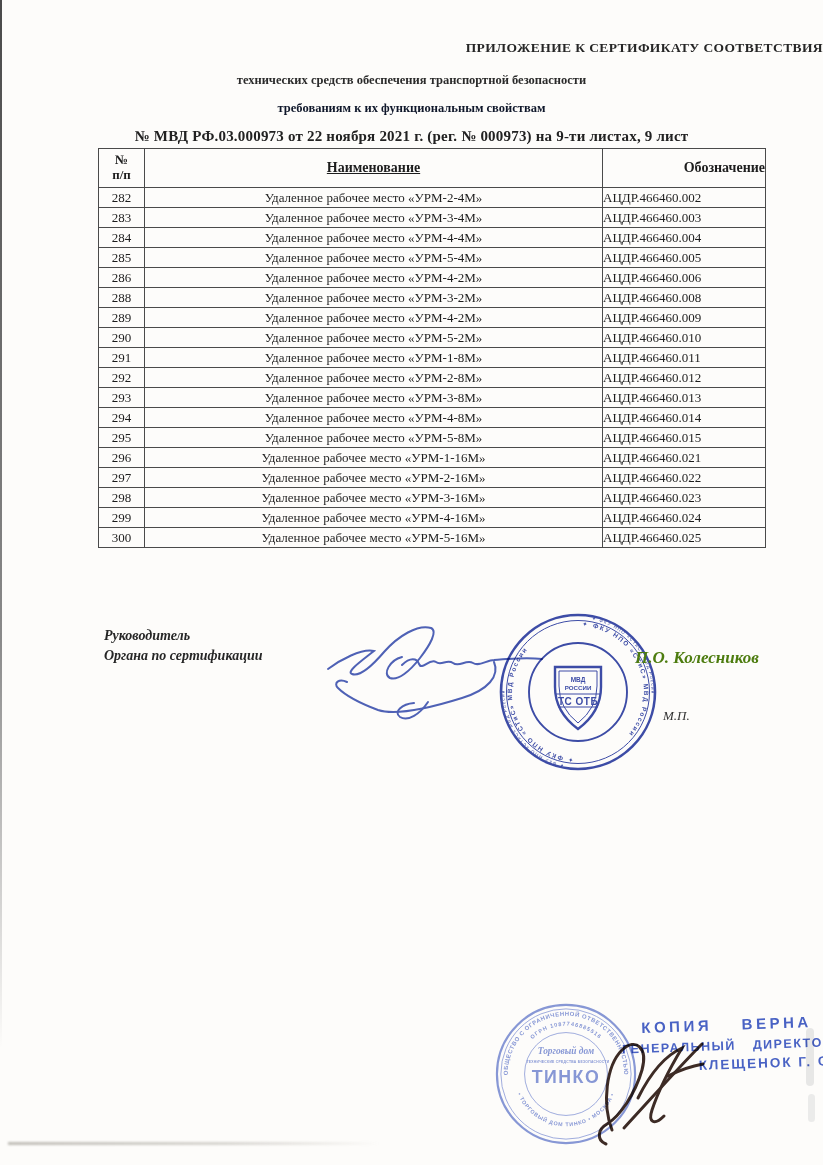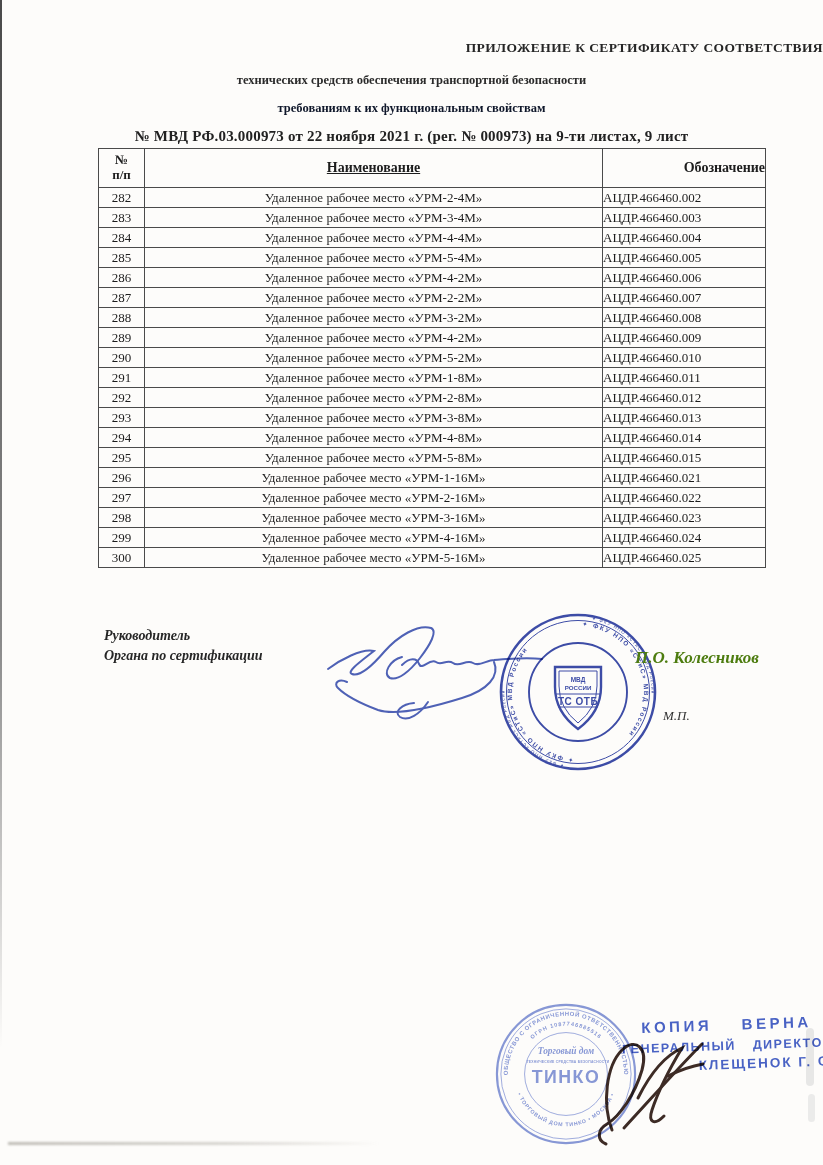--- a/index.html
+++ b/index.html
@@ -112,25 +112,20 @@
       <td class="c-name">Удаленное рабочее место «УРМ-5-4М»</td>
       <td class="c-des">АЦДР.466460.005</td>
     </tr>
 
     <tr>
       <td class="c-num">286</td>
       <td class="c-name">Удаленное рабочее место «УРМ-4-2М»</td>
       <td class="c-des">АЦДР.466460.006</td>
     </tr>
 
-    <tr>
-      <td class="c-num">287</td>
-      <td class="c-name">Удаленное рабочее место «УРМ-2-2М»</td>
-      <td class="c-des">АЦДР.466460.007</td>
-    </tr>
 
     <tr>
       <td class="c-num">288</td>
       <td class="c-name">Удаленное рабочее место «УРМ-3-2М»</td>
       <td class="c-des">АЦДР.466460.008</td>
     </tr>
 
     <tr>
       <td class="c-num">289</td>
       <td class="c-name">Удаленное рабочее место «УРМ-4-2М»</td>

